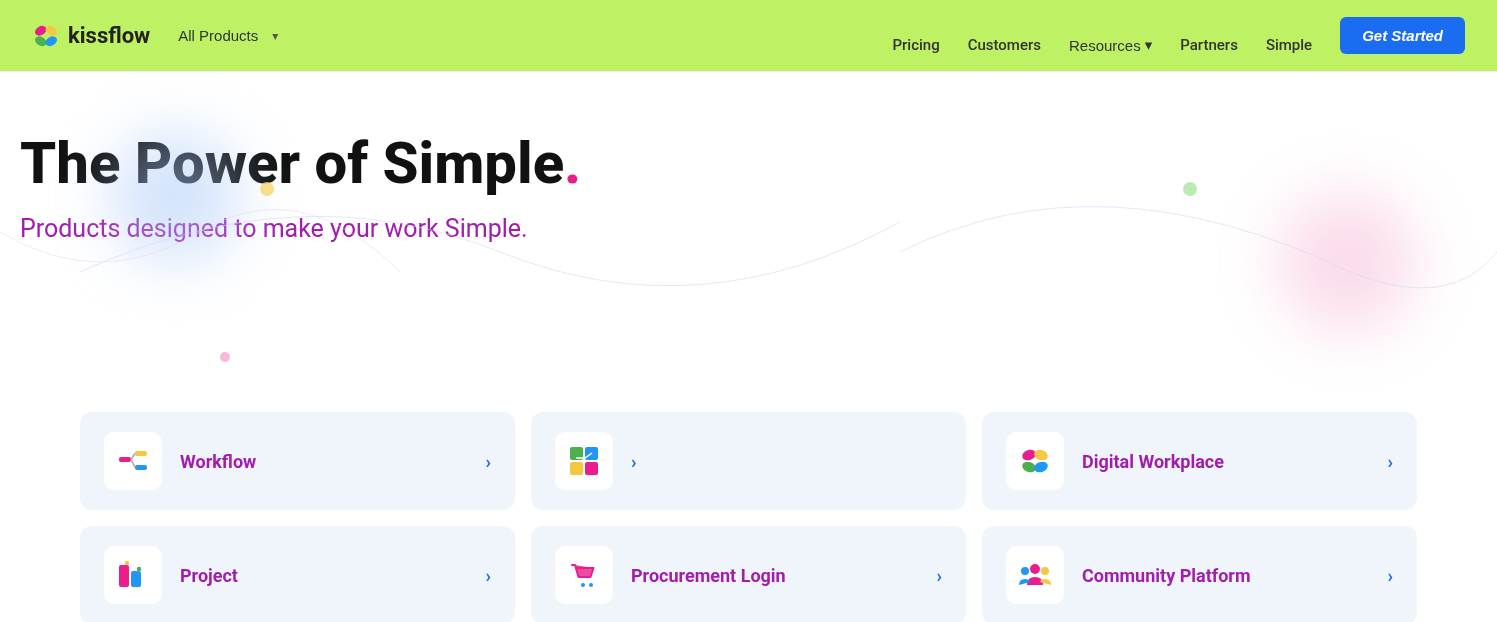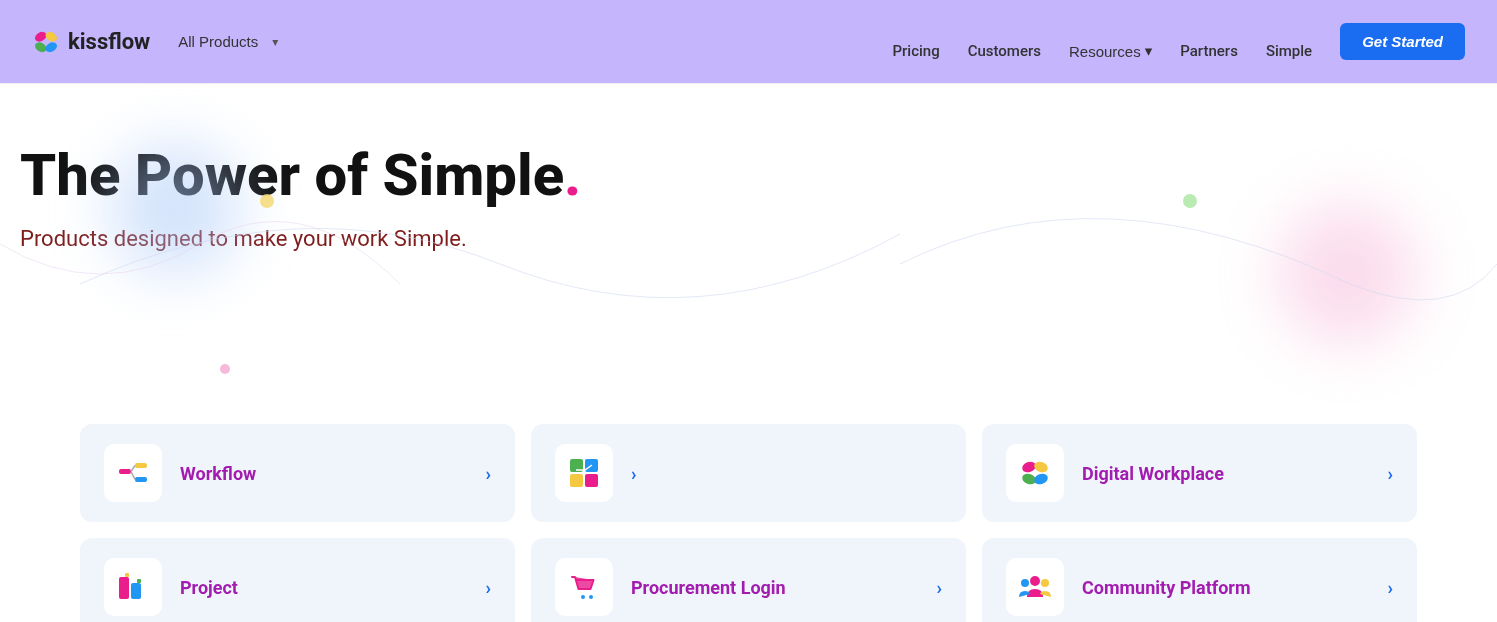--- a/index.html
+++ b/index.html
@@ -1,21 +1,21 @@
 <!DOCTYPE html>
 <html><head>
   <meta charset="utf-8">
   <style>
     * { margin: 0; padding: 0; box-sizing: border-box; }
     body { font-family: -apple-system, BlinkMacSystemFont, 'Segoe UI', Roboto, sans-serif; background: #fff; overflow-x: hidden; }
 
     
     nav {
       display: flex; align-items: center; justify-content: space-between;
-      padding: 0 32px; height: 84px; background: #c4b5fd;
+      padding: 0 32px; height: 72px; background: #bef264;
       border-bottom: 1px solid #eee; position: relative; z-index: 10;
     }
     .nav-left { display: flex; align-items: center; gap: 28px; }
     .logo { display: flex; align-items: center; gap: 8px; font-size: 22px; font-weight: 700; color: #222; text-decoration: none; }
     .logo-icon { width: 28px; height: 28px; }
     .all-products-btn {
       display: flex; align-items: center; gap: 14px;
       background: none; border: none; cursor: pointer;
       font-size: 15px; color: #333; font-weight: 500;
     }
@@ -31,21 +31,21 @@
     .hero {
       position: relative; text-align: left;
       padding: 60px 20px 40px; overflow: hidden; background: #fff;
       min-height: 320px;
     }
     .hero-title {
       font-size: 58px; font-weight: 800; color: #111; line-height: 1.1;
       margin-bottom: 18px;
     }
     .hero-title .dot { color: #e91e8c; }
-    .hero-subtitle { font-size: 22px; color: #7f1d1d; font-weight: 400; }
+    .hero-subtitle { font-size: 25px; color: #a21caf; font-weight: 400; }
 
     
     .blob {
       position: absolute; border-radius: 50%; filter: blur(30px); opacity: 0.5;
       pointer-events: none;
     }
     .blob-blue { width: 130px; height: 130px; background: #a8c8f8; top: 60px; left: 110px; }
     .blob-pink { width: 140px; height: 140px; background: #f5a8d0; top: 120px; right: 80px; opacity: 0.4; }
     .dot-yellow { width: 14px; height: 14px; background: #f5d76e; border-radius: 50%; position: absolute; top: 110px; left: 260px; opacity: 0.8; }
     .dot-green { width: 14px; height: 14px; background: #a8e6a0; border-radius: 50%; position: absolute; top: 110px; right: 300px; opacity: 0.8; }

